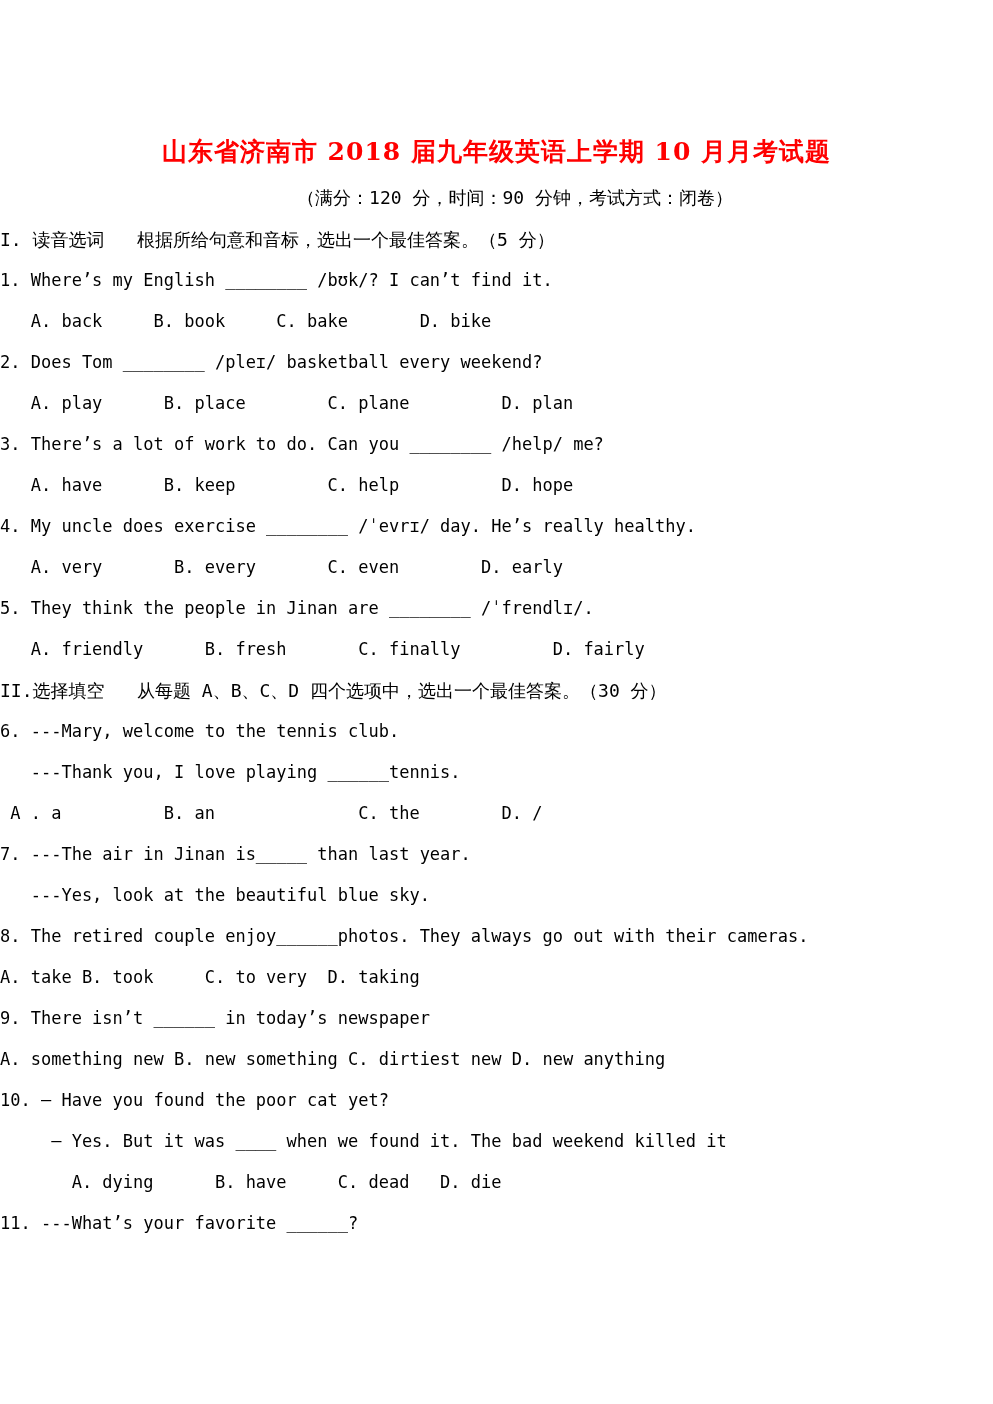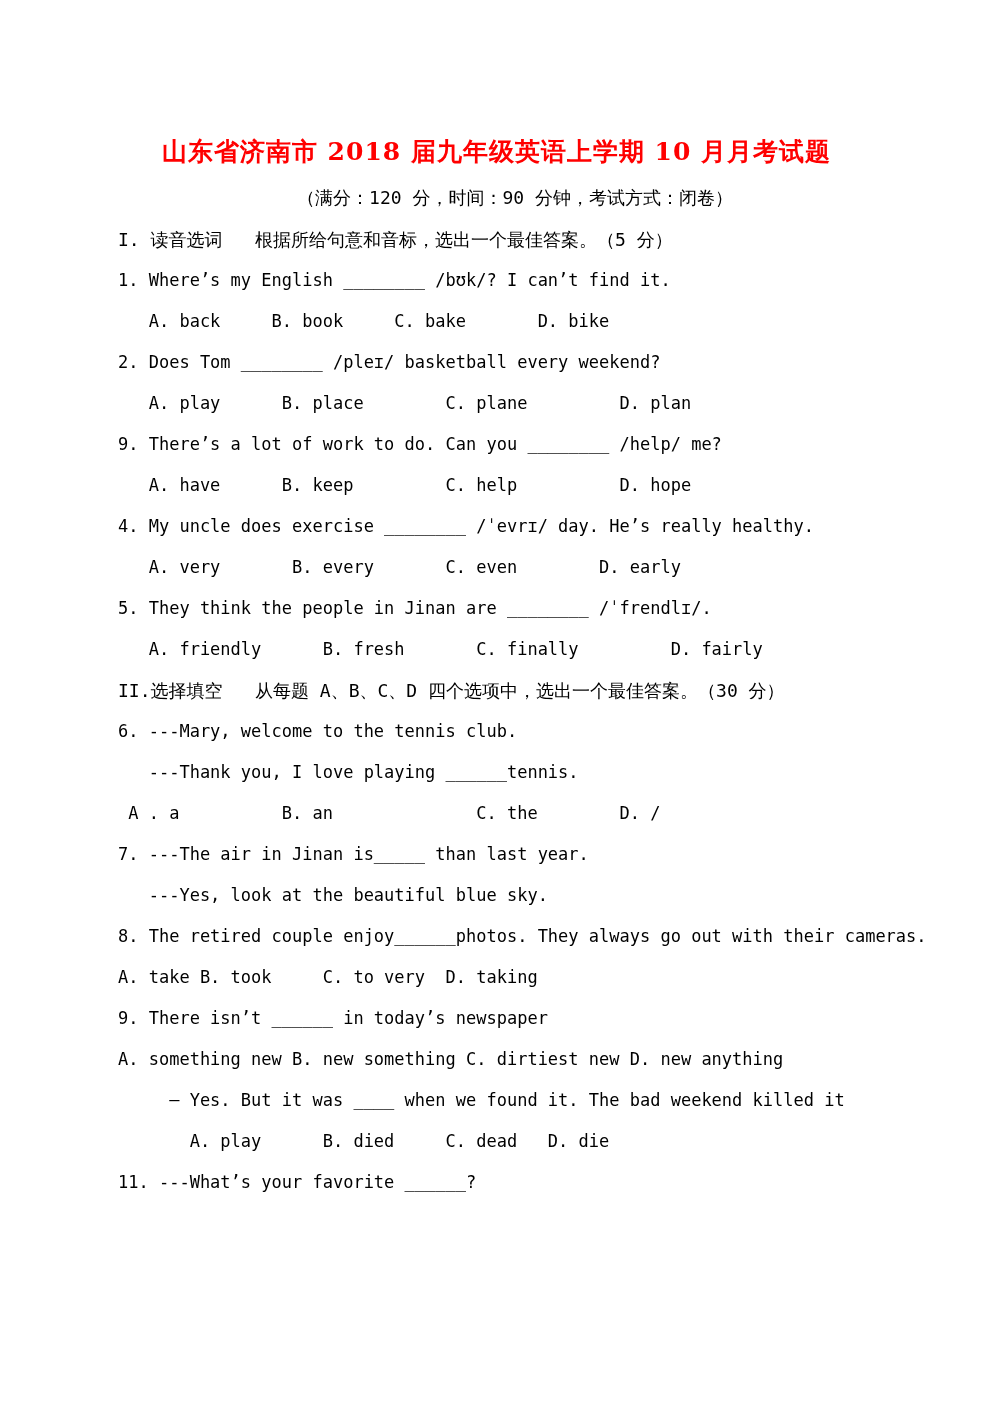--- a/index.html
+++ b/index.html
@@ -30,21 +30,20 @@
   .doc-subtitle {
     margin-top: 16px;
     text-align: center;
     font-size: 18px;
     line-height: 26px;
     color: #000000;
     padding-left: 37px;
   }
   .content {
     margin-top: 8px;
-    padding-left: 118px;
     padding-right: 40px;
   }
   .line {
     height: 41px;
     line-height: 41px;
     font-size: 17px;
     white-space: pre;
     color: #000000;
   }
   .line.heading {
@@ -56,33 +55,34 @@
 
 <div class="page">
   <h1 class="doc-title">山东省济南市 2018 届九年级英语上学期 10 月月考试题</h1>
   <div class="doc-subtitle">（满分：120 分，时间：90 分钟，考试方式：闭卷）</div>
   <div class="content">
     <div class="line heading">I. 读音选词   根据所给句意和音标，选出一个最佳答案。（5 分）</div>
     <div class="line">1. Where’s my English ________ /bʊk/? I can’t find it.</div>
     <div class="line">   A. back     B. book     C. bake       D. bike</div>
     <div class="line">2. Does Tom ________ /pleɪ/ basketball every weekend?</div>
     <div class="line">   A. play      B. place        C. plane         D. plan</div>
-    <div class="line">9. There’s a lot of work to do. Can you ________ /help/ me?</div>
+    <div class="line">3. There’s a lot of work to do. Can you ________ /help/ me?</div>
     <div class="line">   A. have      B. keep         C. help          D. hope</div>
     <div class="line">4. My uncle does exercise ________ /ˈevrɪ/ day. He’s really healthy.</div>
     <div class="line">   A. very       B. every       C. even        D. early</div>
     <div class="line">5. They think the people in Jinan are ________ /ˈfrendlɪ/.</div>
     <div class="line">   A. friendly      B. fresh       C. finally         D. fairly</div>
     <div class="line heading">II.选择填空   从每题 A、B、C、D 四个选项中，选出一个最佳答案。（30 分）</div>
     <div class="line">6. ---Mary, welcome to the tennis club.</div>
     <div class="line">   ---Thank you, I love playing ______tennis.</div>
     <div class="line"> A . a          B. an              C. the        D. /</div>
     <div class="line">7. ---The air in Jinan is_____ than last year.</div>
     <div class="line">   ---Yes, look at the beautiful blue sky.</div>
     <div class="line">8. The retired couple enjoy______photos. They always go out with their cameras.</div>
     <div class="line">A. take B. took     C. to very  D. taking</div>
     <div class="line">9. There isn’t ______ in today’s newspaper</div>
     <div class="line">A. something new B. new something C. dirtiest new D. new anything</div>
+    <div class="line">10. — Have you found the poor cat yet?</div>
     <div class="line">     — Yes. But it was ____ when we found it. The bad weekend killed it</div>
-    <div class="line">       A. play      B. died     C. dead   D. die</div>
+    <div class="line">       A. dying      B. have     C. dead   D. die</div>
     <div class="line">11. ---What’s your favorite ______?</div>
   </div>
 </div>
 
 </body></html>

